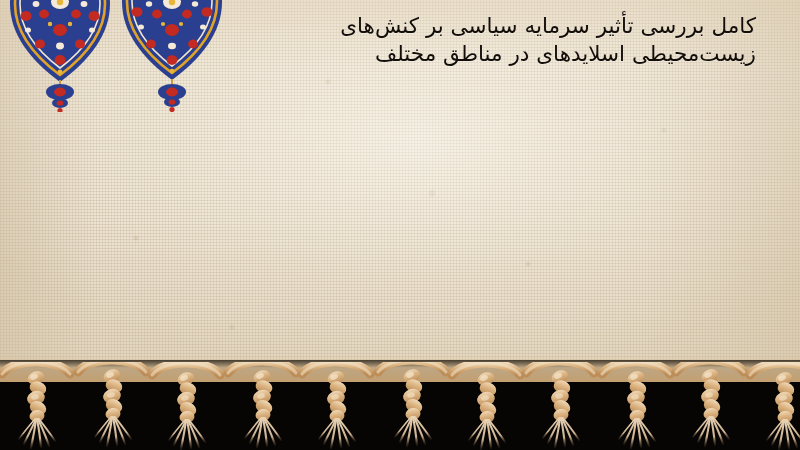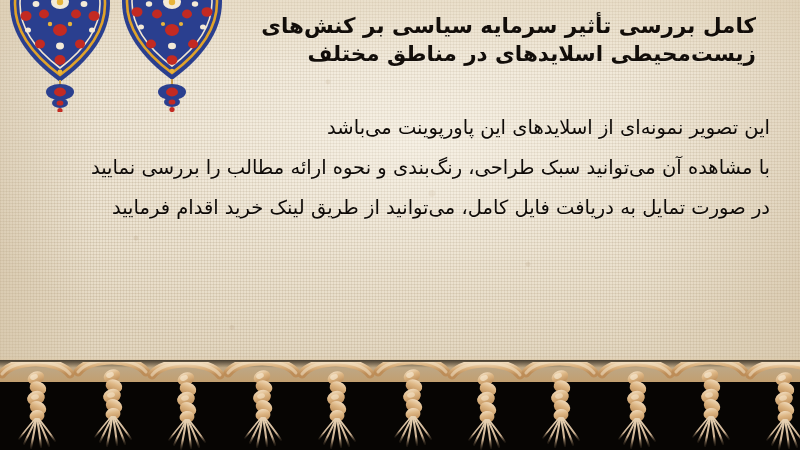--- a/index.html
+++ b/index.html
@@ -81,21 +81,21 @@
   .title-block {
     position: absolute;
     right: 44px;
     top: 12px;
     width: 540px;
     text-align: right;
     direction: rtl;
     color: #120d09;
     font-size: 21.5px;
     line-height: 28px;
-    font-weight: 700;
+    font-weight: 400;
     letter-spacing: 0px;
     text-shadow: 0 1px 0 rgba(255,255,255,0.22);
   }
   .body-block {
     position: absolute;
     right: 30px;
     top: 108px;
     width: 700px;
     text-align: right;
     direction: rtl;
@@ -219,25 +219,20 @@
         <circle cx="54" cy="159.5" r="2.6" fill="#c32a22"></circle>
       </g>
     </svg>
   </div>
 
   <div class="title-block">
     <div>کامل بررسی تأثیر سرمایه سیاسی بر کنش‌های</div>
     <div>زیست‌محیطی اسلایدهای در مناطق مختلف</div>
   </div>
 
-  <div class="body-block">
-    <div class="body-line">این تصویر نمونه‌ای از اسلایدهای این پاورپوینت می‌باشد</div>
-    <div class="body-line">با مشاهده آن می‌توانید سبک طراحی، رنگ‌بندی و نحوه ارائه مطالب را بررسی نمایید</div>
-    <div class="body-line">در صورت تمایل به دریافت فایل کامل، می‌توانید از طریق لینک خرید اقدام فرمایید</div>
-  </div>
 
   <div class="black-band"></div>
 
   <div class="fringe-edge"></div>
 
   <div class="fringe-row">
     <svg width="800" height="88" viewBox="0 0 800 88" xmlns="http://www.w3.org/2000/svg">
       <defs>
         <linearGradient id="cord" x1="0" y1="0" x2="0" y2="1">
           <stop offset="0%" stop-color="#efd9ba"></stop>

